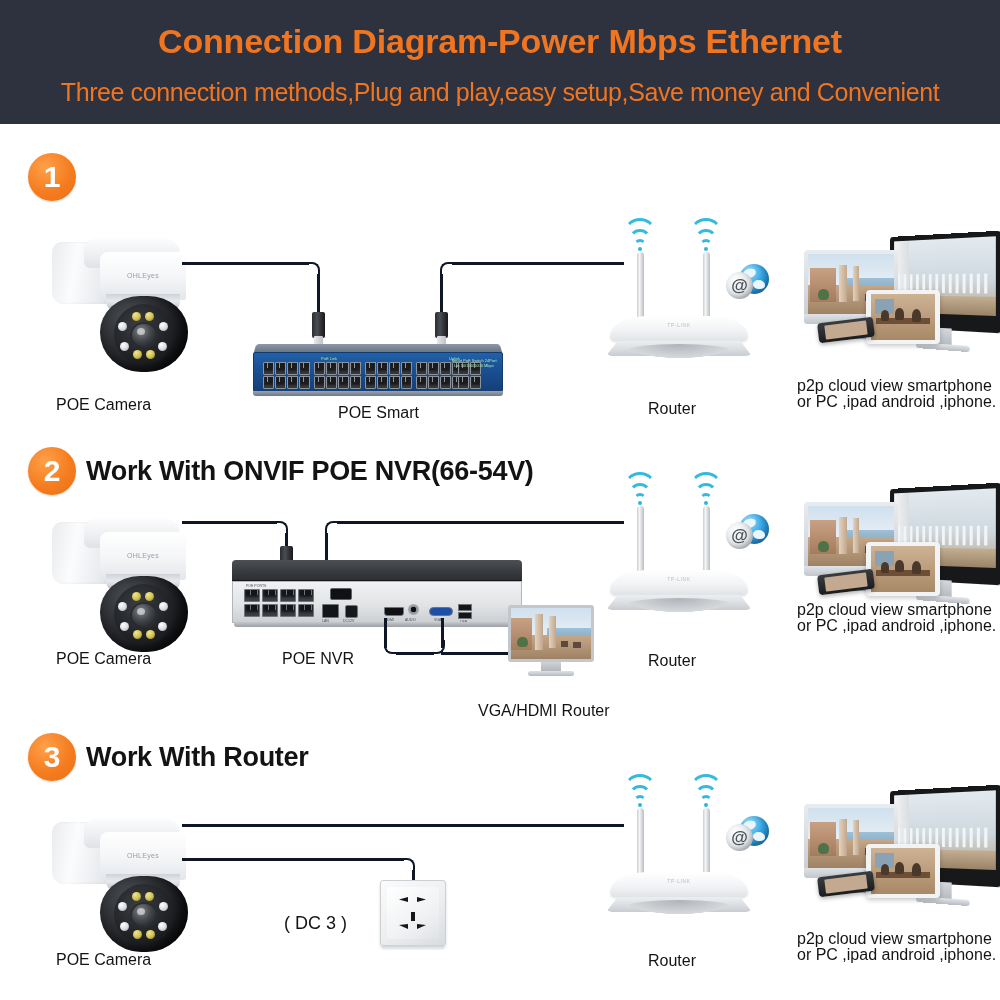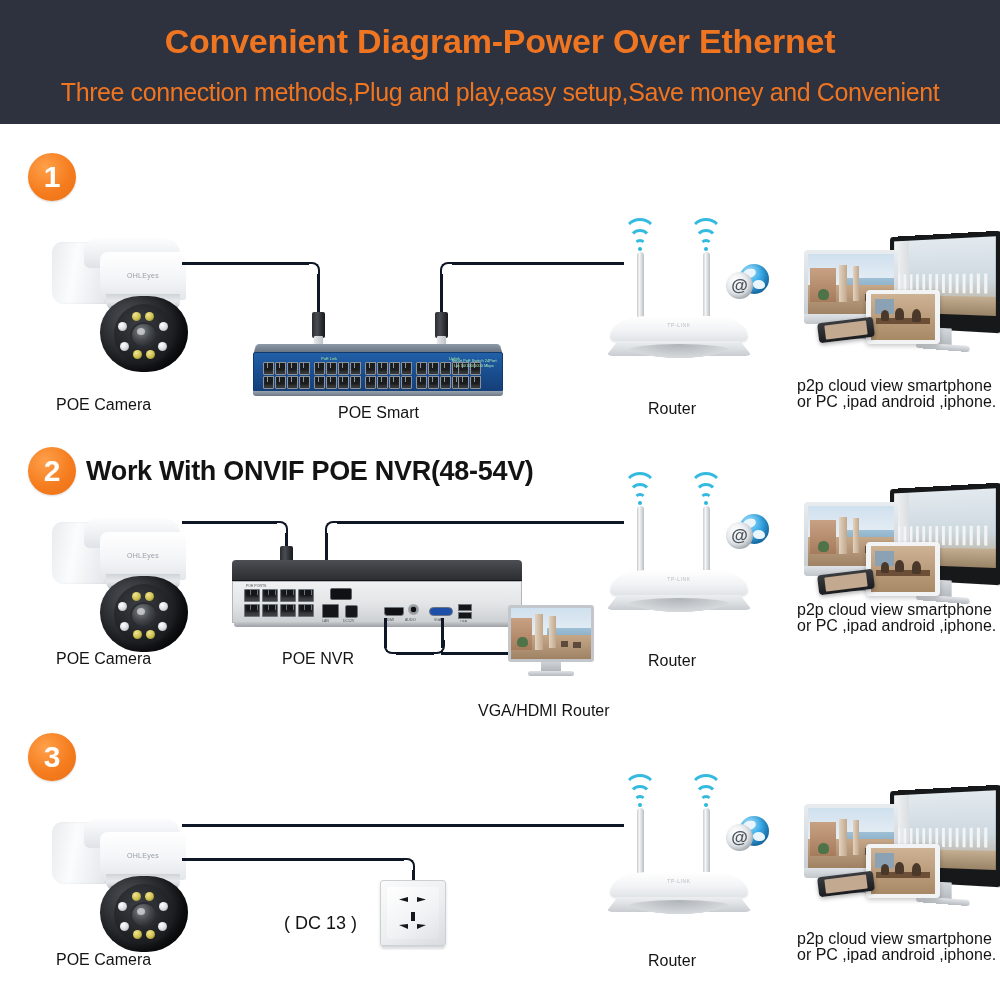--- a/index.html
+++ b/index.html
@@ -403,21 +403,21 @@
     position:absolute; left:2px; bottom:-4px; width:62px; height:5px;
     background: linear-gradient(180deg,#c9ccd0,#f4f5f6); border-radius:2px;
   }
 </style>
 </head>
 <body>
 
 <div id="page">
 
   <div class="header">
-    <div class="header-title">Convenient Diagram-Power Over Ethernet</div>
+    <div class="header-title">Connection Diagram-Power Mbps Ethernet</div>
     <div class="header-sub">Three connection methods,Plug and play,easy setup,Save money and Convenient</div>
   </div>
 
   <div class="sec-head" style="left:28px; top:153px;">
     <div class="badge">1</div>
   </div>
 
   <div class="camera" style="left:48px; top:228px;">
     <div class="cam-arm"></div>
     <div class="cam-arm2"></div>
@@ -572,21 +572,21 @@
     </div>
     <div class="phone">
       <div class="scr"></div>
     </div>
   </div>
   <div class="lbl two" style="left:797px; top:376px; width:200px;">p2p cloud view smartphone</div>
   <div class="lbl two" style="left:797px; top:392px; width:200px;">or PC ,ipad android ,iphone.</div>
 
   <div class="sec-head" style="left:28px; top:447px;">
     <div class="badge">2</div>
-    <div class="sec-title">Work With ONVIF POE NVR(48-54V)</div>
+    <div class="sec-title">Work With ONVIF POE NVR(66-54V)</div>
   </div>
 
   <div class="camera" style="left:48px; top:508px;">
     <div class="cam-arm"></div>
     <div class="cam-arm2"></div>
     <div class="cam-body"></div>
     <div class="cam-brand">OHLEyes</div>
     <div class="cam-neck"></div>
     <div class="cam-dome"></div>
     <div class="cam-face"></div>
@@ -742,20 +742,21 @@
     </div>
     <div class="phone">
       <div class="scr"></div>
     </div>
   </div>
   <div class="lbl two" style="left:797px; top:600px; width:200px;">p2p cloud view smartphone</div>
   <div class="lbl two" style="left:797px; top:616px; width:200px;">or PC ,ipad android ,iphone.</div>
 
   <div class="sec-head" style="left:28px; top:733px;">
     <div class="badge">3</div>
+    <div class="sec-title">Work With Router</div>
   </div>
 
   <div class="camera" style="left:48px; top:808px;">
     <div class="cam-arm"></div>
     <div class="cam-arm2"></div>
     <div class="cam-body"></div>
     <div class="cam-brand">OHLEyes</div>
     <div class="cam-neck"></div>
     <div class="cam-dome"></div>
     <div class="cam-face"></div>
@@ -780,21 +781,21 @@
   <div class="socket" style="left:380px; top:880px;">
     <div class="sock-face"></div>
     <div class="sock-inner"></div>
     <div class="slot2 l" style="left:19px; top:17px;"></div>
     <div class="slot2 r" style="left:37px; top:17px;"></div>
     <div class="slot3t" style="left:31px; top:32px;"></div>
     <div class="slot3l" style="left:19px; top:44px;"></div>
     <div class="slot3r" style="left:37px; top:44px;"></div>
     <div class="sock-shadow"></div>
   </div>
-  <div class="lbl" style="left:284px; top:913px; font-size:18px;">( DC 13 )</div>
+  <div class="lbl" style="left:284px; top:913px; font-size:18px;">( DC 3 )</div>
 
   <div class="router" style="left:604px; top:780px;">
     <div class="wifi" style="left:16px; top:-2px;">
       <span class="a1"></span>
         <span class="a2"></span>
         <span class="a3"></span>
         <span class="dot"></span>
     </div>
     <div class="wifi" style="left:82px; top:-2px;">
       <span class="a1"></span>

